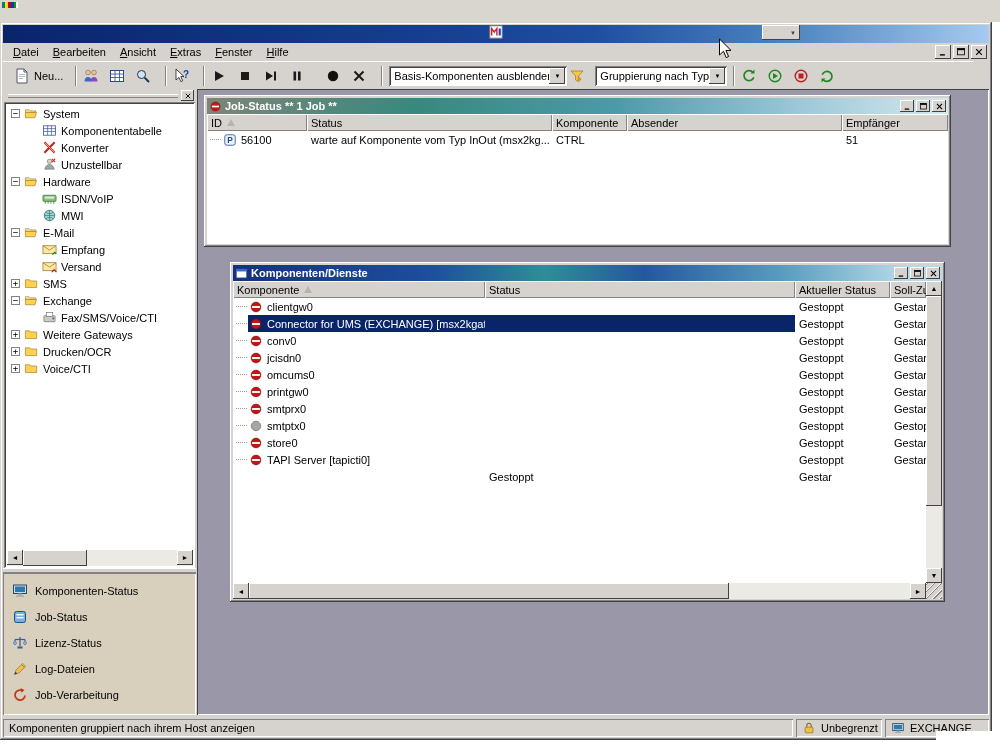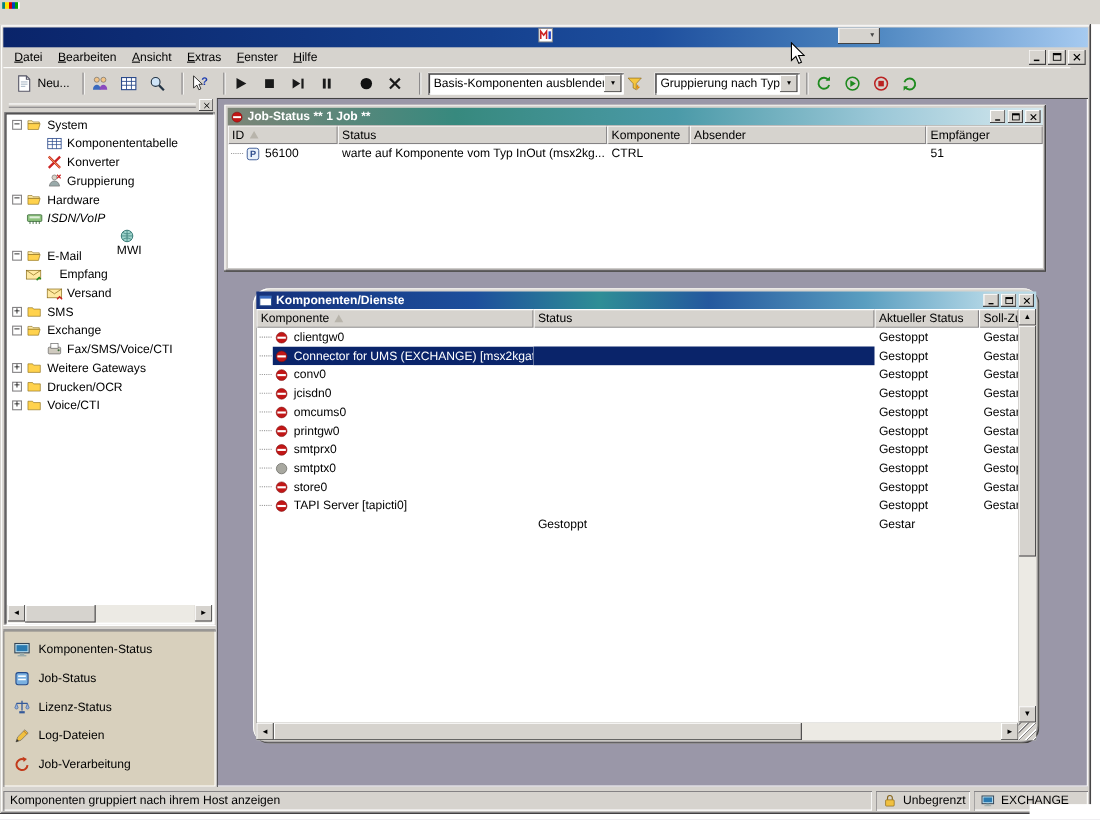--- a/index.html
+++ b/index.html
@@ -64,27 +64,27 @@
   .shortcuts { flex:1; background:#d8d0bd; box-shadow:inset 1px 1px 0 #848284, inset -1px -1px 0 #fff; padding:7px 4px; display:flex; flex-direction:column; gap:4px; overflow:hidden; }
   .scitem { height:22px; display:flex; align-items:center; gap:7px; padding-left:5px; flex:none; }
   .scico { width:16px; height:16px; flex:none; }
 
   
   .mdi { position:absolute; left:194px; top:0; right:0; bottom:0; background:#9a97a8;
     box-shadow:inset 1px 1px 0 #424142, inset -1px -1px 0 #fff; overflow:hidden; }
   .childwin { position:absolute; background:#d6d3ce; padding:3px; display:flex; flex-direction:column;
     box-shadow: inset -1px -1px 0 #424142, inset 1px 1px 0 #fff, inset -2px -2px 0 #848284, inset 2px 2px 0 #d6d3ce; }
   .jobwin  { left:7px;  top:6px;   width:747px; height:152px; }
-  .compwin { left:33px; top:173px; width:715px; height:414px;border-radius:15px; }
+  .compwin { left:33px; top:173px; width:715px; height:340px; }
   .ctitle { height:16px; flex:none; display:flex; align-items:center; gap:3px; padding:0 2px; }
   .jobtitle  { background:linear-gradient(90deg,#7d8577,#37897e 28%,#4b9aa8 55%,#9cc8d8 80%,#d5e8ee); }
   .comptitle { background:linear-gradient(90deg,#15317c,#1d4f9c 28%,#2f8e96 44%,#24589e 58%,#5a9ec0 78%,#b8dae8 95%); }
   .cticon { width:13px; height:13px; flex:none; }
   .ctitletext { flex:1; color:#fff; font-weight:bold; white-space:nowrap; overflow:hidden; }
-  .client { flex:1; display:flex; flex-direction:column; background:#a3a3a3; overflow:hidden;
+  .client { flex:1; display:flex; flex-direction:column; background:#d946ef; overflow:hidden;
     box-shadow:inset 1px 1px 0 #424142, inset -1px -1px 0 #fff; }
   .client.comph { flex-direction:row; }
   .cmain { flex:1; display:flex; flex-direction:column; overflow:hidden; }
 
   .lheader { display:grid; height:17px; flex:none; background:#d6d3ce; }
   .hcell { background:#d6d3ce; box-shadow:inset 1px 1px 0 #fff, inset -1px -1px 0 #848284;
     padding:0 4px; display:flex; align-items:center; gap:5px; white-space:nowrap; overflow:hidden; }
   .sortup { width:0; height:0; border-left:4px solid transparent; border-right:4px solid transparent; border-bottom:7px solid #b8b4ab; }
   .jobcols  { grid-template-columns:100px 245px 75px 215px 1fr; }
   .compcols { grid-template-columns:252px 310px 95px 1fr; }
@@ -327,62 +327,62 @@
                 <span class="tlbl">Konverter</span>
               </div>
               <div class="trow" style="padding-left: 35px;">
                 <span class="tico">
                   <svg class="icg" viewBox="0 0 16 16" xmlns="http://www.w3.org/2000/svg">
                     <circle cx="8" cy="4.6" r="2.4" fill="#d8d2c6" stroke="#666" stroke-width=".6"></circle>
                     <path d="M3 13c.6-3.4 2.6-5 5-5s4.4 1.6 5 5z" fill="#9aa" stroke="#666" stroke-width=".6"></path>
                     <path d="M10.5 2l3.5 3.5M14 2l-3.5 3.5" stroke="#c22" stroke-width="1.2"></path>
                   </svg>
                 </span>
-                <span class="tlbl">Gruppierung</span>
+                <span class="tlbl">Unzustellbar</span>
               </div>
               <div class="trow" style="padding-left: 4px;">
                 <span class="expbox">−</span>
                 <span class="tico">
                   <svg class="icg" viewBox="0 0 16 16" xmlns="http://www.w3.org/2000/svg">
                     <path d="M1.5 4h4l1 1.2h6v1.6H1.5z" fill="#ffe9a2" stroke="#8a6d1a" stroke-width=".6"></path>
                     <path d="M1.5 6.8h11.8l-1.6 5.7H1.5z" fill="#ffd24d" stroke="#8a6d1a" stroke-width=".6"></path>
                   </svg>
                 </span>
                 <span class="tlbl">Hardware</span>
               </div>
-              <div class="trow" style="padding-left: 17px; font-style: italic;">
+              <div class="trow" style="padding-left: 35px;">
                 <span class="tico">
                   <svg class="icg" viewBox="0 0 16 16" xmlns="http://www.w3.org/2000/svg">
                     <rect x="1" y="4.5" width="14" height="6.5" rx="1" fill="#8cc27c" stroke="#2a5a2a" stroke-width=".7"></rect>
                     <path d="M3.5 11v2.5M6.5 11v2.5M9.5 11v2.5M12.5 11v2.5" stroke="#2a5a2a" stroke-width=".8"></path>
                     <rect x="3" y="6" width="10" height="2" fill="#dfeeda"></rect>
                   </svg>
                 </span>
                 <span class="tlbl">ISDN/VoIP</span>
               </div>
-              <div class="trow" style="padding-left: 35px; flex-direction: column;">
+              <div class="trow" style="padding-left: 35px;">
                 <span class="tico">
                   <svg class="icg" viewBox="0 0 16 16" xmlns="http://www.w3.org/2000/svg">
                     <circle cx="8" cy="8" r="5.6" fill="#9fd4cc" stroke="#226a66" stroke-width=".8"></circle>
                     <path d="M2.5 8h11M8 2.5v11M4 4.5c2.5 2 5.5 2 8 0M4 11.5c2.5-2 5.5-2 8 0" fill="none" stroke="#226a66" stroke-width=".6"></path>
                   </svg>
                 </span>
                 <span class="tlbl">MWI</span>
               </div>
               <div class="trow" style="padding-left: 4px;">
                 <span class="expbox">−</span>
                 <span class="tico">
                   <svg class="icg" viewBox="0 0 16 16" xmlns="http://www.w3.org/2000/svg">
                     <path d="M1.5 4h4l1 1.2h6v1.6H1.5z" fill="#ffe9a2" stroke="#8a6d1a" stroke-width=".6"></path>
                     <path d="M1.5 6.8h11.8l-1.6 5.7H1.5z" fill="#ffd24d" stroke="#8a6d1a" stroke-width=".6"></path>
                   </svg>
                 </span>
                 <span class="tlbl">E-Mail</span>
               </div>
-              <div class="trow" style="padding-left: 16px; gap: 12px;">
+              <div class="trow" style="padding-left: 35px;">
                 <span class="tico">
                   <svg class="icg" viewBox="0 0 16 16" xmlns="http://www.w3.org/2000/svg">
                     <rect x="1" y="4" width="14" height="8.5" fill="#ffe9a2" stroke="#8a6d1a" stroke-width=".7"></rect>
                     <path d="M1 4l7 4.6L15 4" fill="none" stroke="#8a6d1a" stroke-width=".7"></path>
                     <path d="M11 13.5l2.5-2.5 1.5 1.5" fill="none" stroke="#1e8a1e" stroke-width="1.4"></path>
                   </svg>
                 </span>
                 <span class="tlbl">Empfang</span>
               </div>
               <div class="trow" style="padding-left: 35px;">

